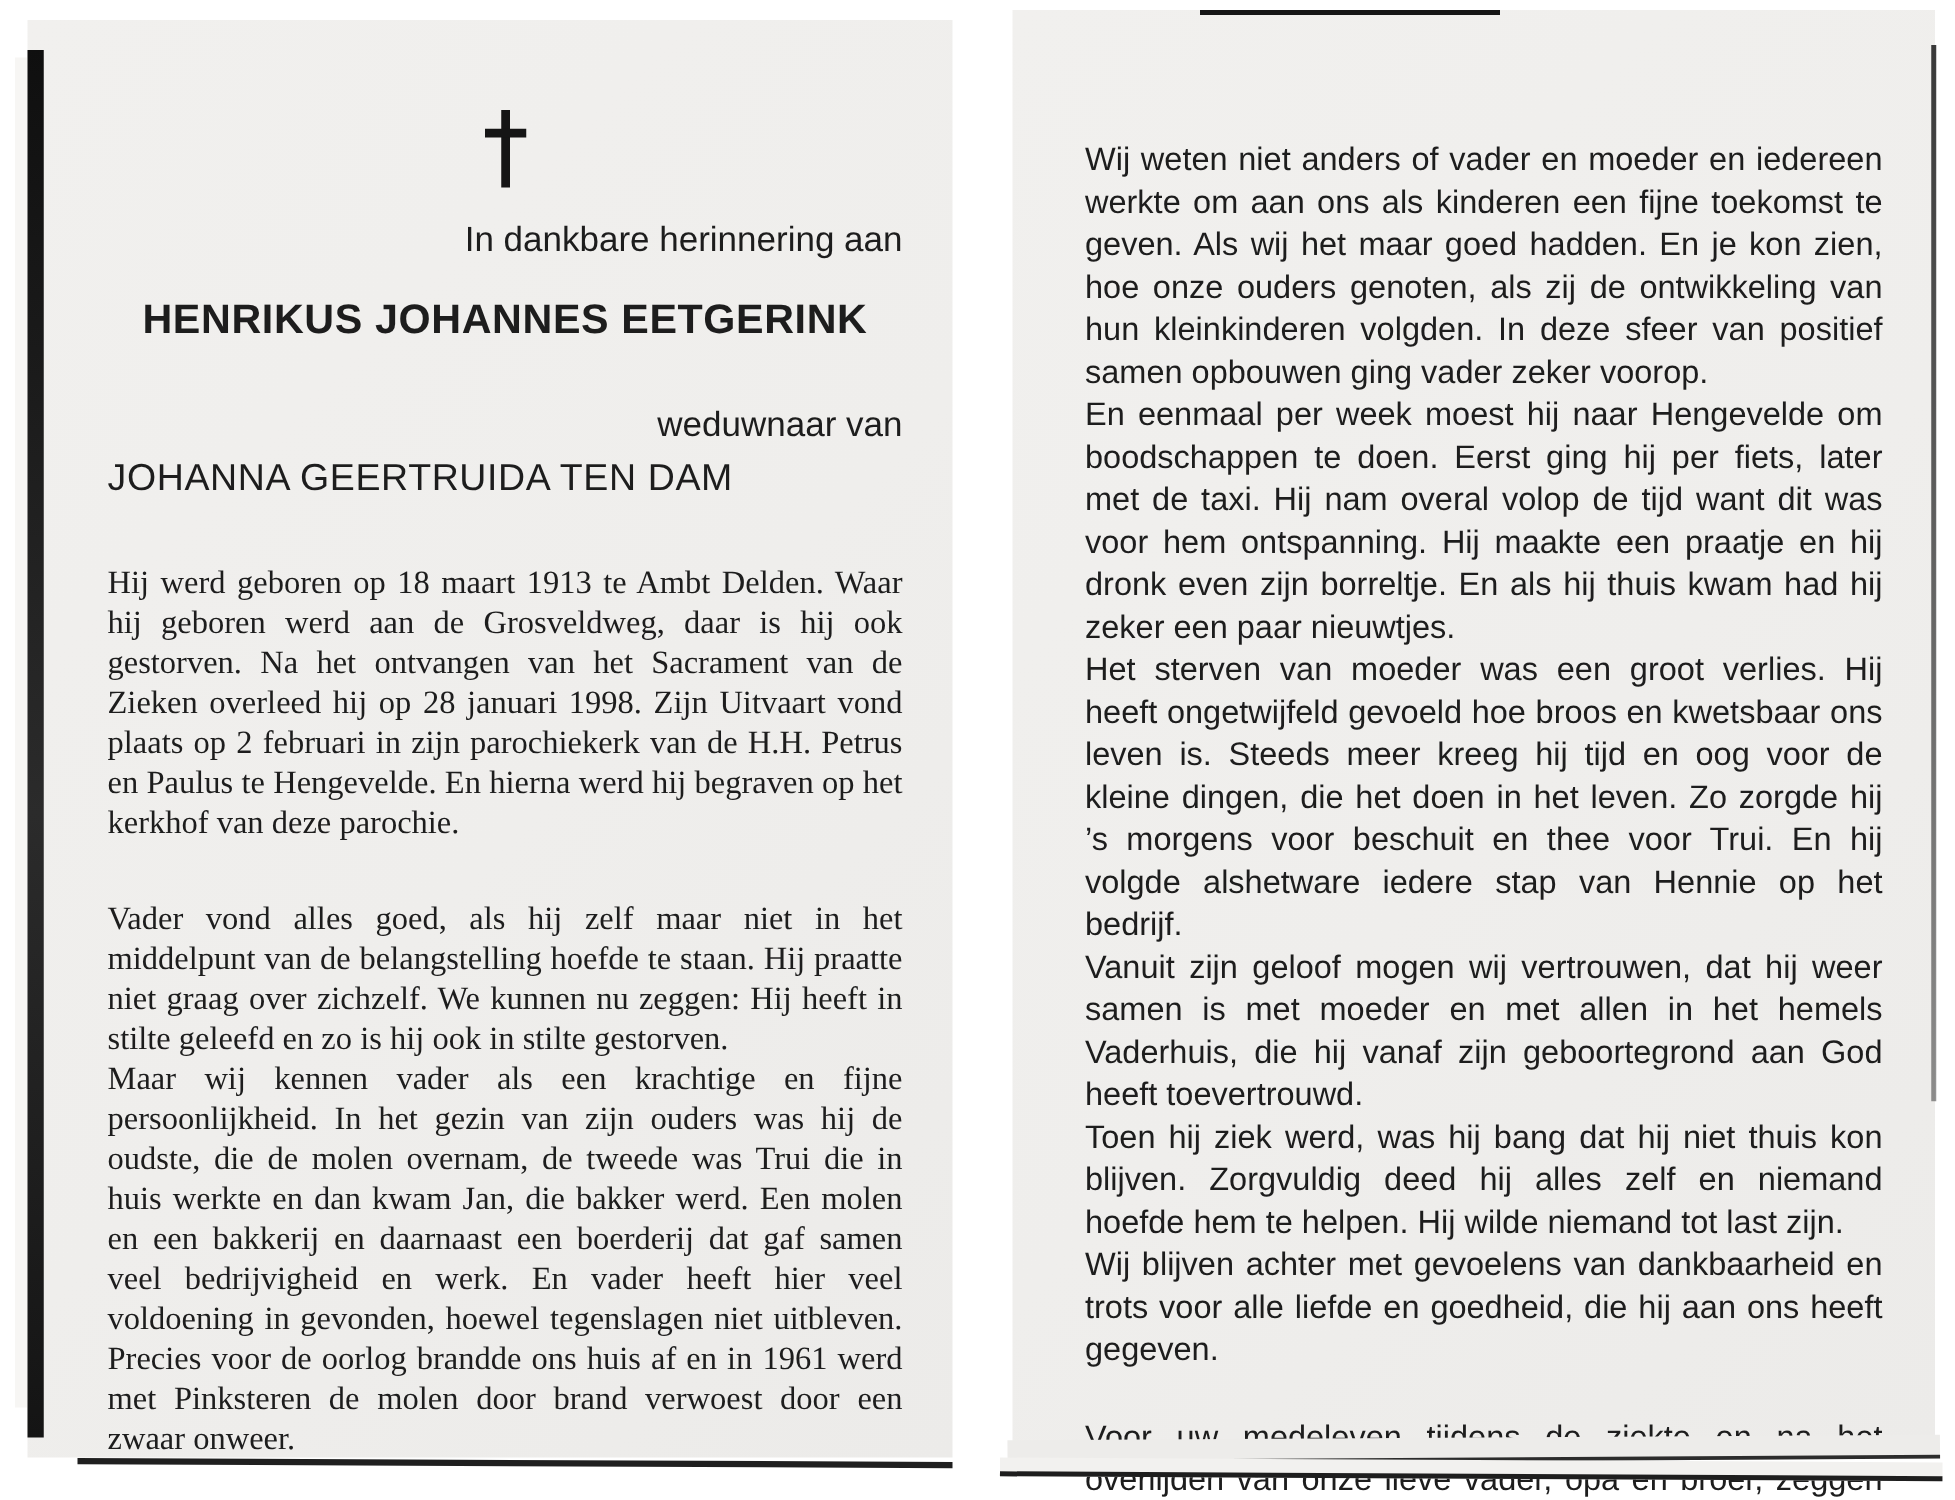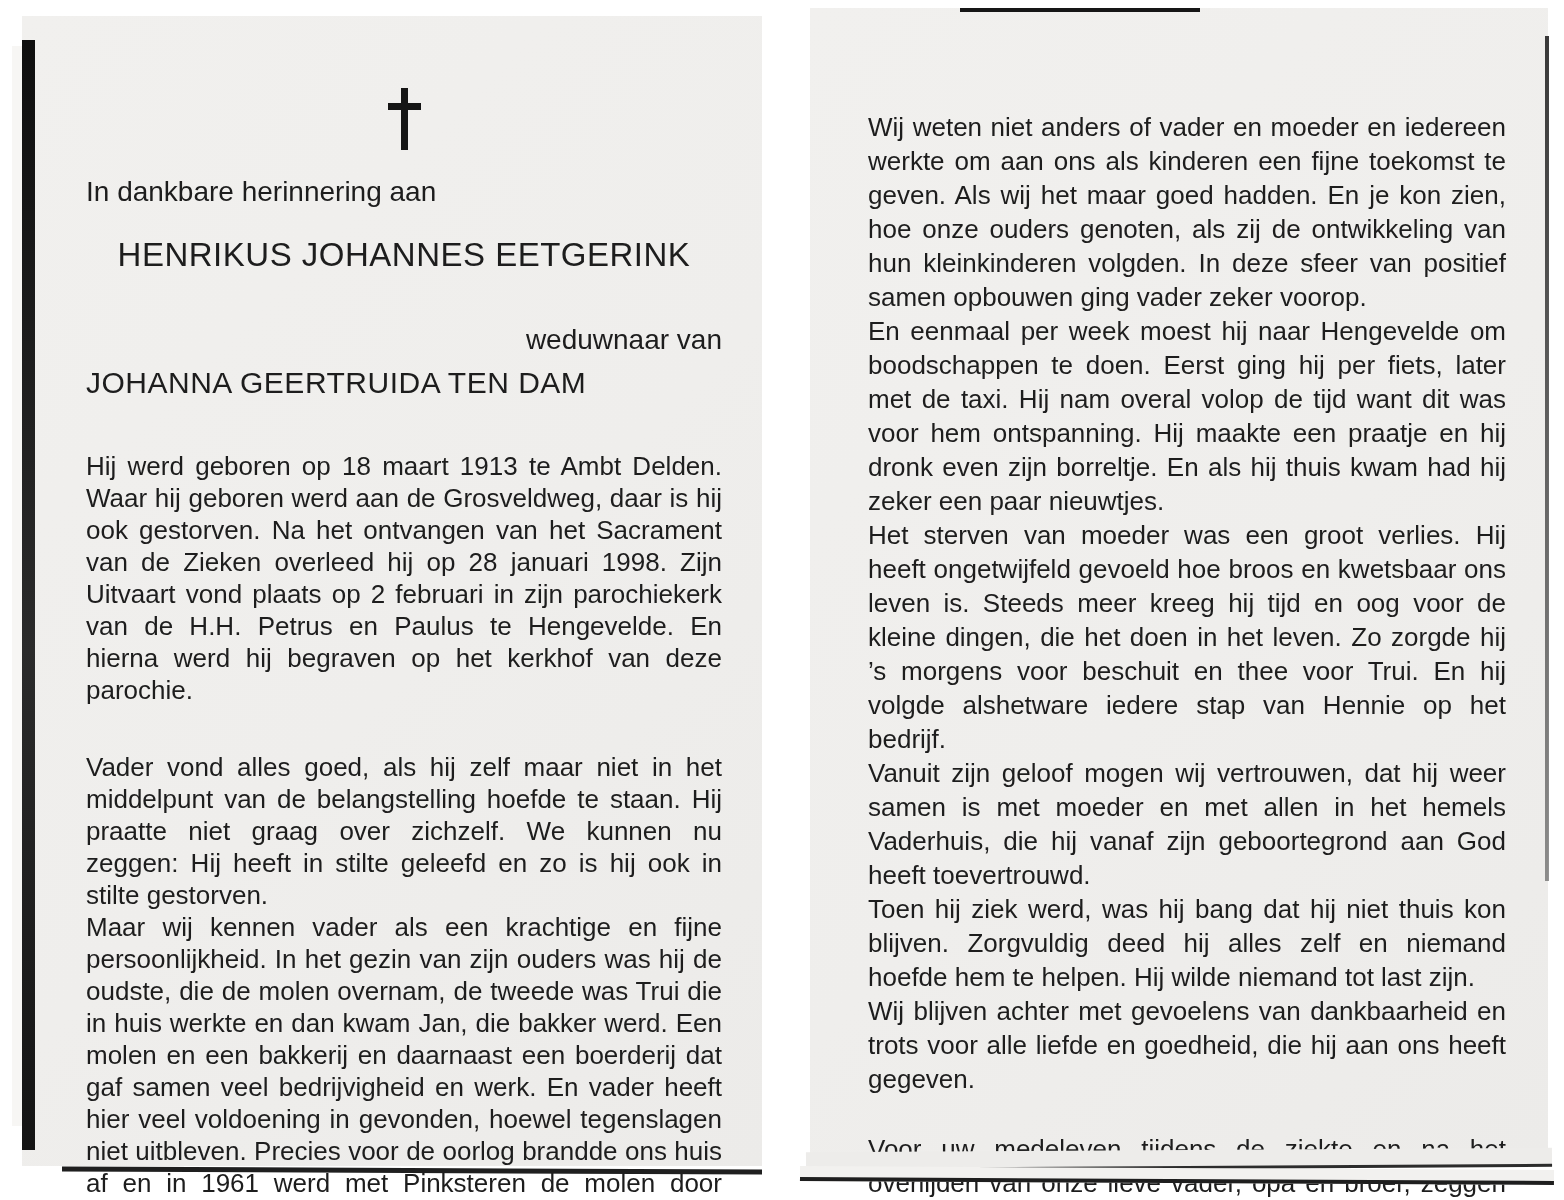--- a/index.html
+++ b/index.html
@@ -58,29 +58,29 @@
   }
   .cross-wrap { text-align: center; height: 72px; }
   .cross {
     position: relative; display: inline-block;
     width: 7px; height: 62px; background: #151515; margin-top: 6px;
   }
   .cross::after {
     content: ""; position: absolute; left: -13px; top: 15px;
     width: 33px; height: 7px; background: #151515;
   }
-  .intro   { text-align: left; font-size: 28px; margin-top: 22px; }
-  .name    { text-align: center; font-size: 33px; font-weight: normal; margin-top: 28px; letter-spacing: 0.5px; }
+  .intro   { text-align: right; font-size: 28px; margin-top: 22px; }
+  .name    { text-align: center; font-size: 33px; font-weight: bold; margin-top: 28px; letter-spacing: 0.5px; }
   .relation{ text-align: right; font-size: 28px; margin-top: 50px; }
   .spouse  { text-align: left; font-size: 30px; margin-top: 10px; letter-spacing: 0.5px; }
 
   .body-left {
     margin-top: 50px; font-size: 26px; line-height: 32px; text-align: justify;
   }
-  .body-left p { margin: 0; }
+  .body-left p { margin: 0; font-family: Liberation Serif, serif; }
   .body-left p.gap { margin-top: 45px; }
 
   
   .content-right {
     position: absolute; left: 58px; right: 42px; top: 102px;
     font-size: 26px; line-height: 34px; text-align: justify;
   }
   .content-right p { margin: 0; }
   .content-right p.thanks { margin-top: 36px; }
 </style>

